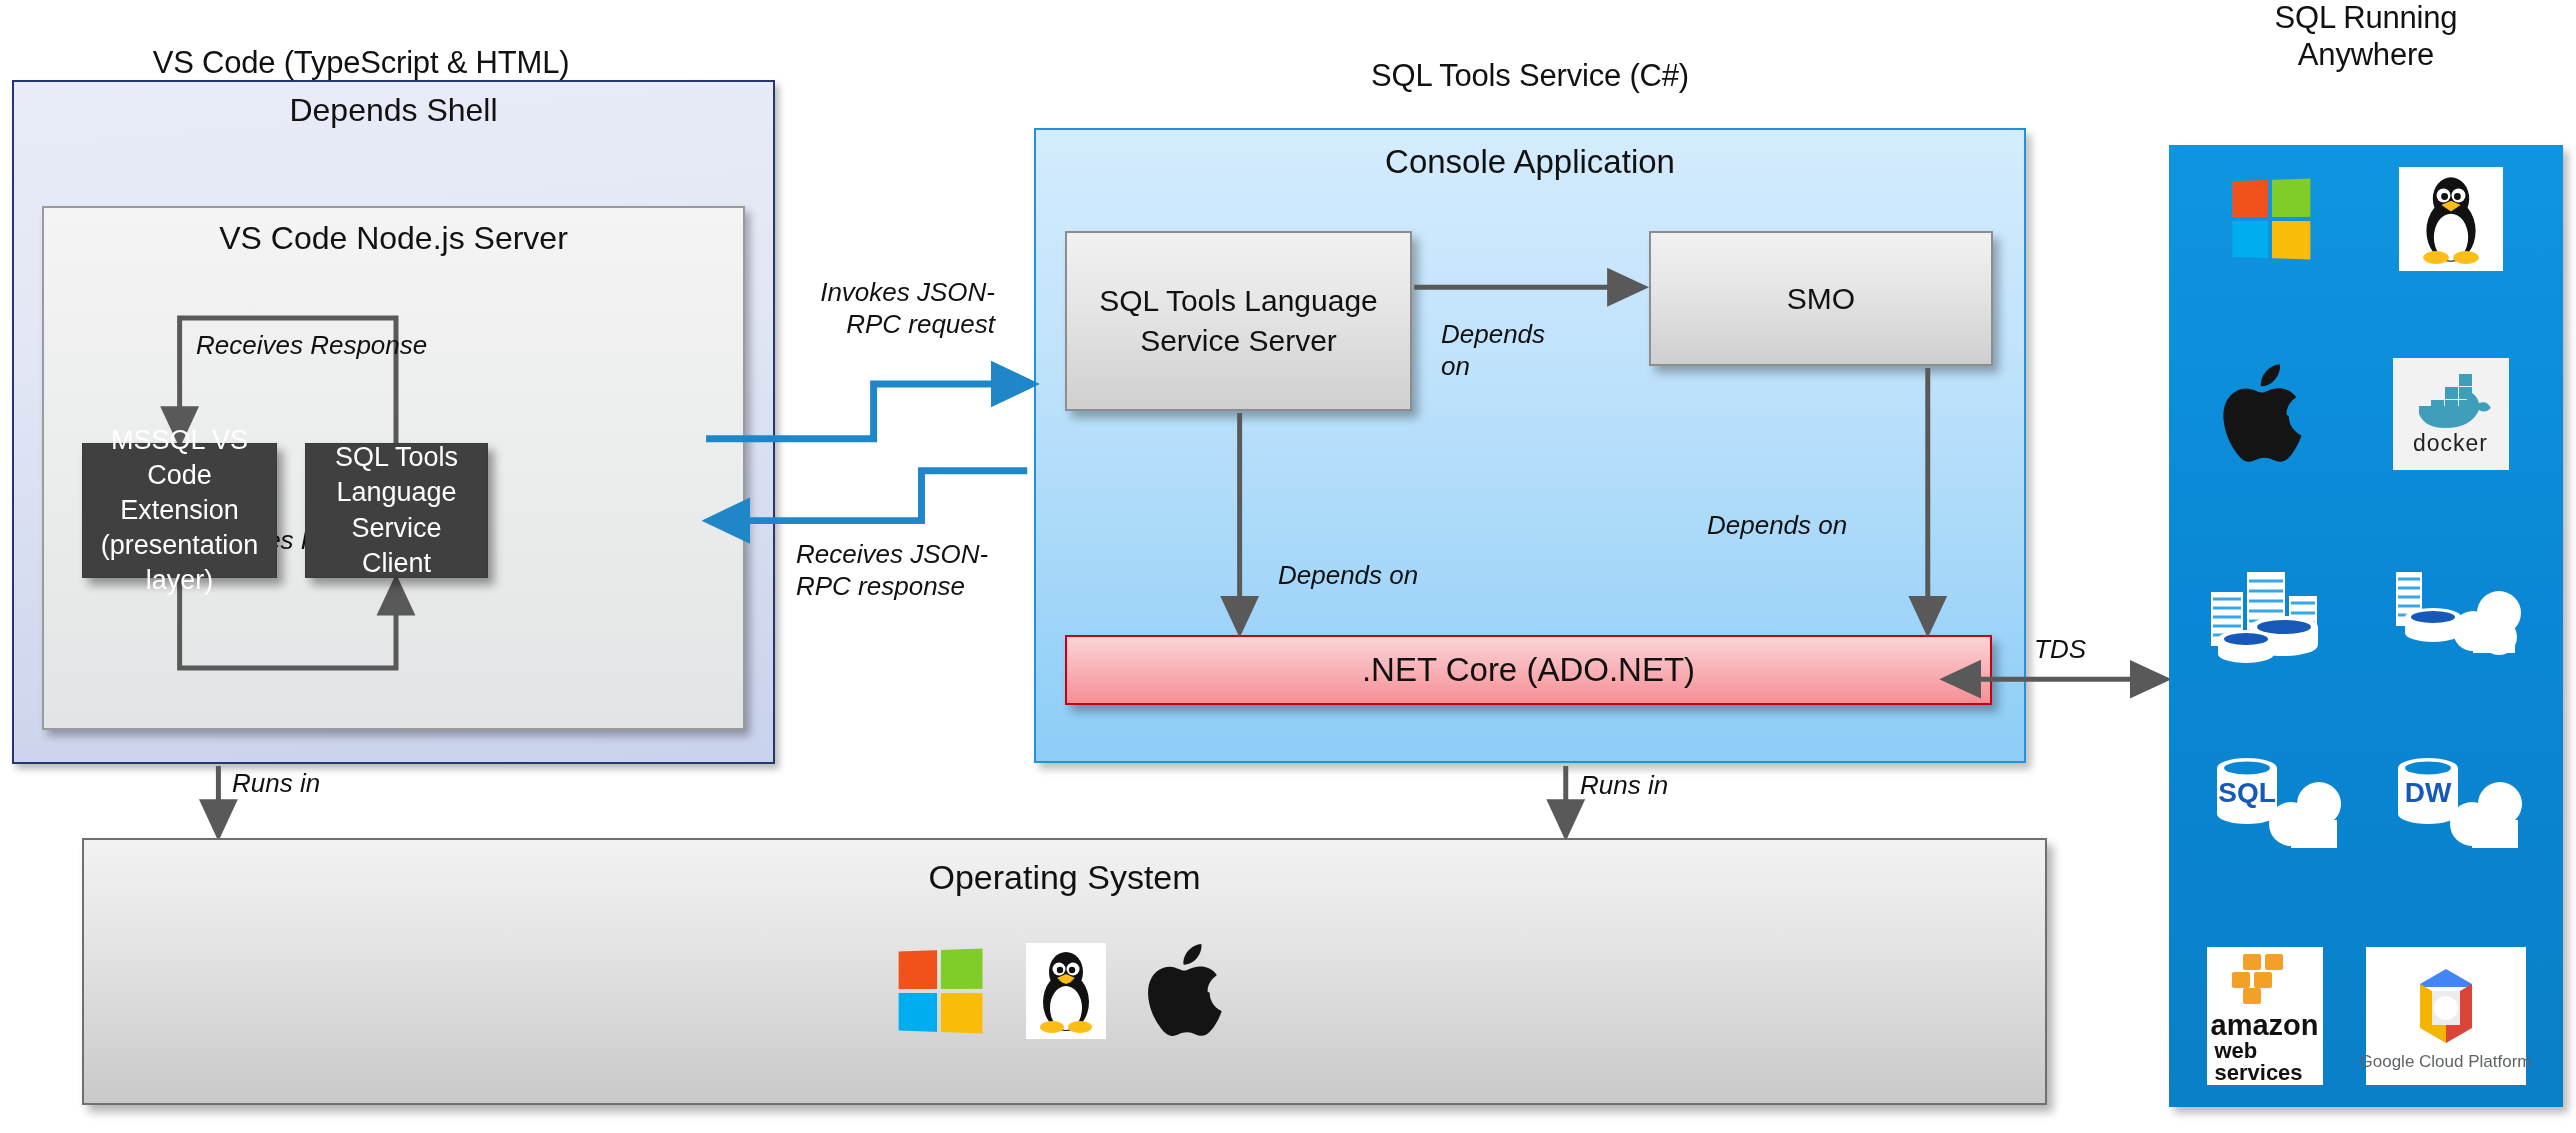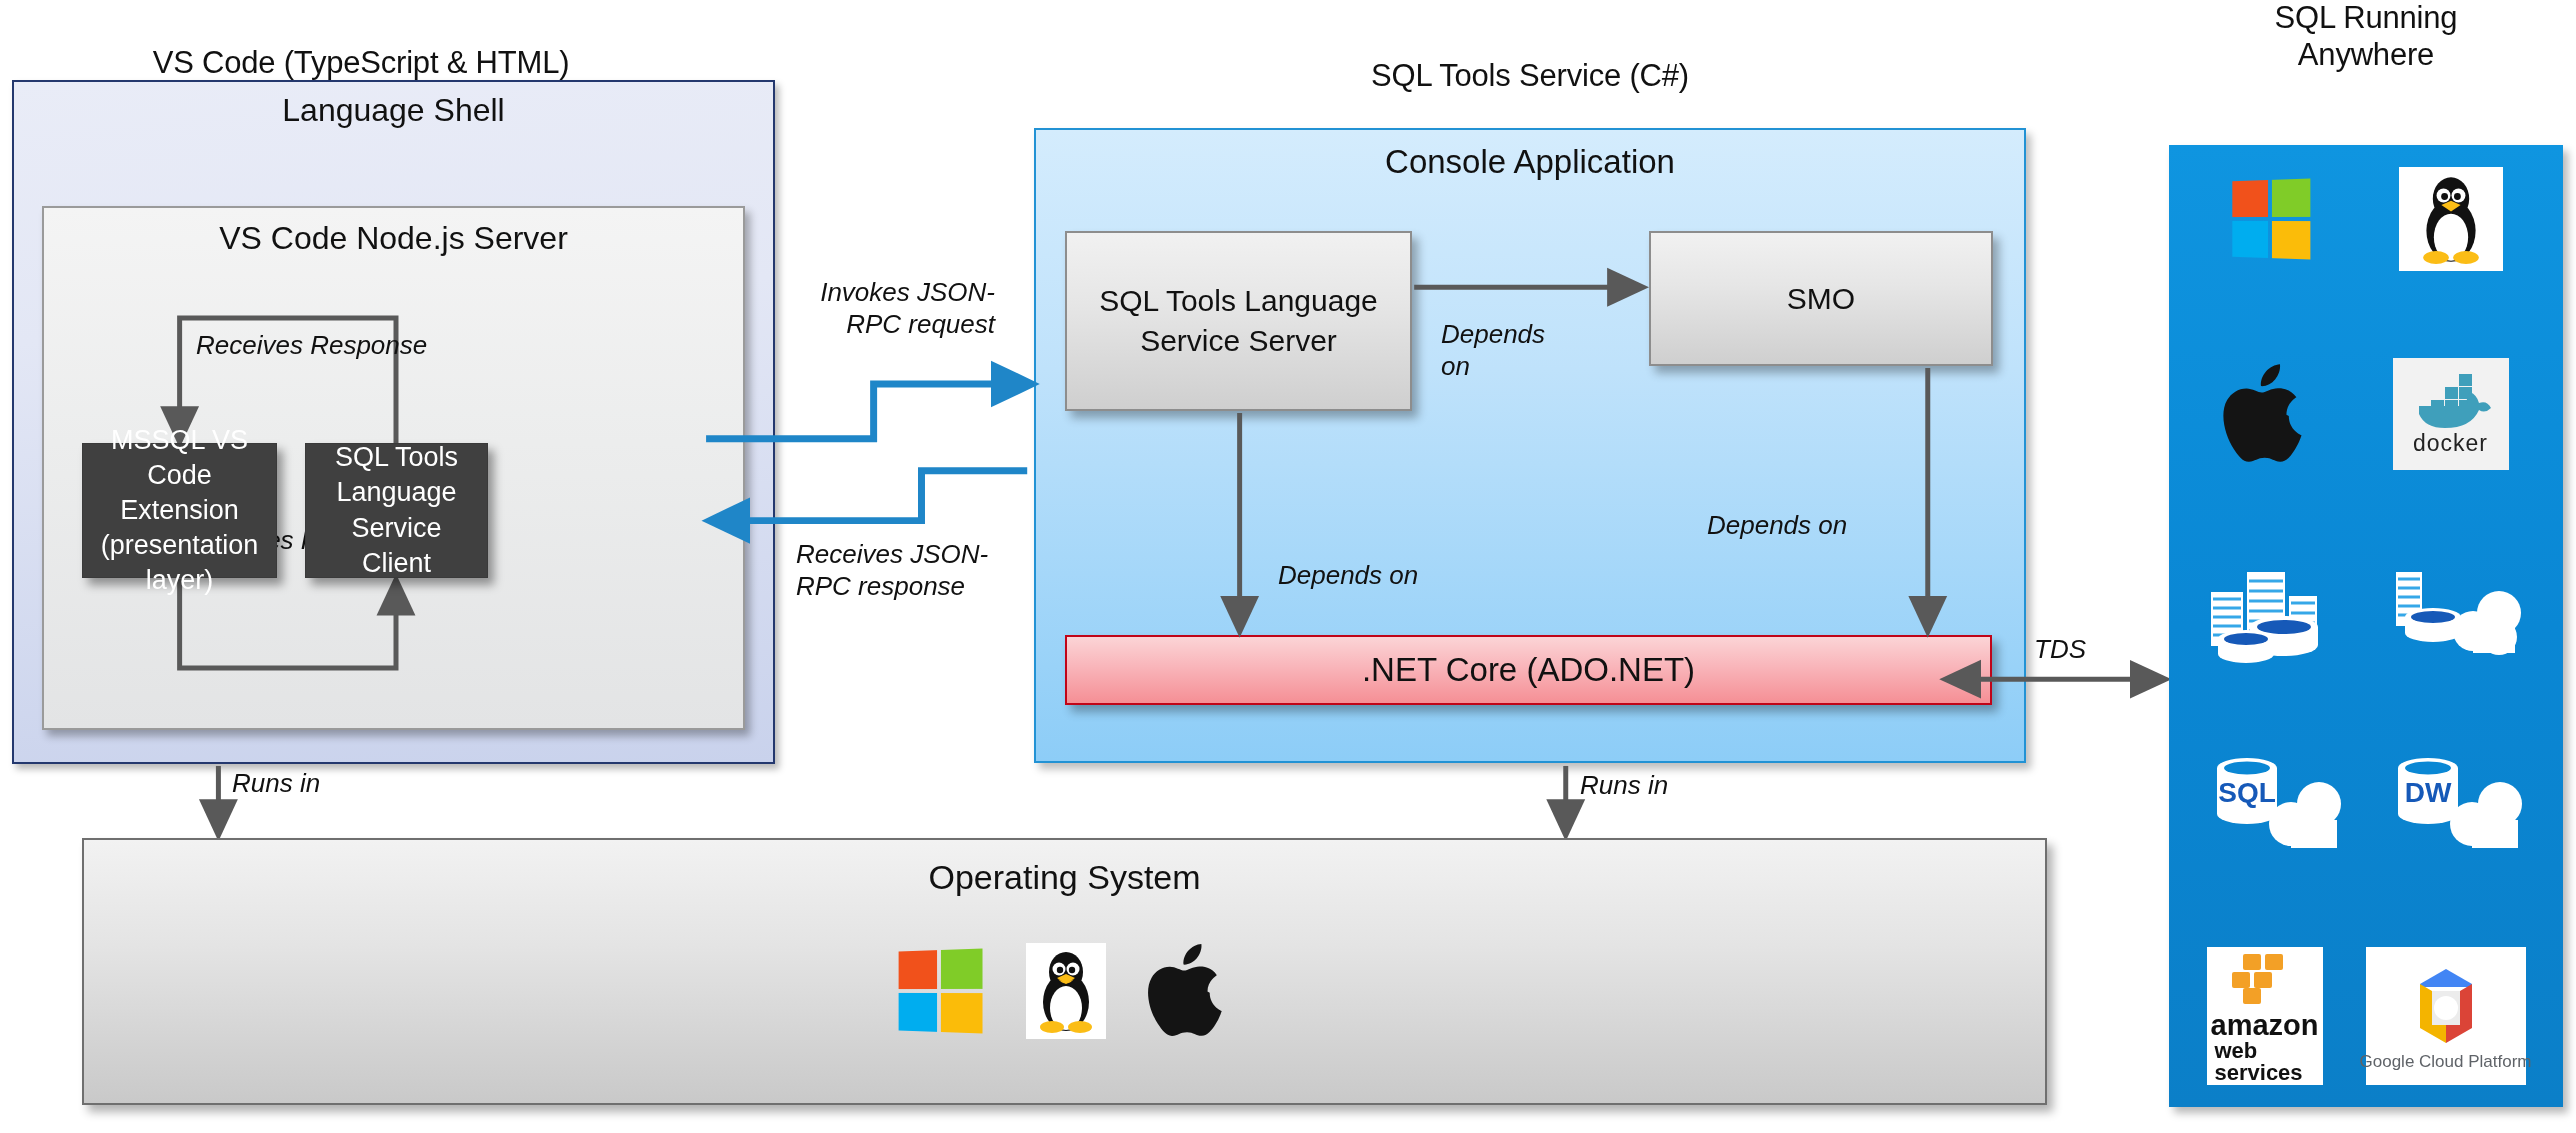--- a/index.html
+++ b/index.html
@@ -111,21 +111,21 @@
 <body>
 
 <div id="stage">
 
   <div class="ttl" style="left:12px; top:6px; width:698px;margin-top:39px;">VS Code (TypeScript &amp; HTML)</div>
   <div class="ttl" style="left:1034px; top:58px; width:992px;">SQL Tools Service (C#)</div>
   <div class="ttl" style="left:2169px; top:0px; width:394px;">SQL Running</div>
   <div class="ttl" style="left:2169px; top:37px; width:394px;">Anywhere</div>
 
   <div class="electron">
-    <div class="electron-title">Language Shell</div>
+    <div class="electron-title">Depends Shell</div>
   </div>
 
   <div class="nodesrv">
     <div class="nodesrv-title">VS Code Node.js Server</div>
 
     <svg style="position:absolute; left:0; top:0; width:703px; height:524px;" viewBox="0 0 705 525" width="703" height="524">
       <defs>
         <marker id="mg" markerWidth="9" markerHeight="9" refX="6.5" refY="4.5" orient="auto">
           <path d="M0,0.6 L8.4,4.5 L0,8.4 z" fill="#595959"></path>
         </marker>

